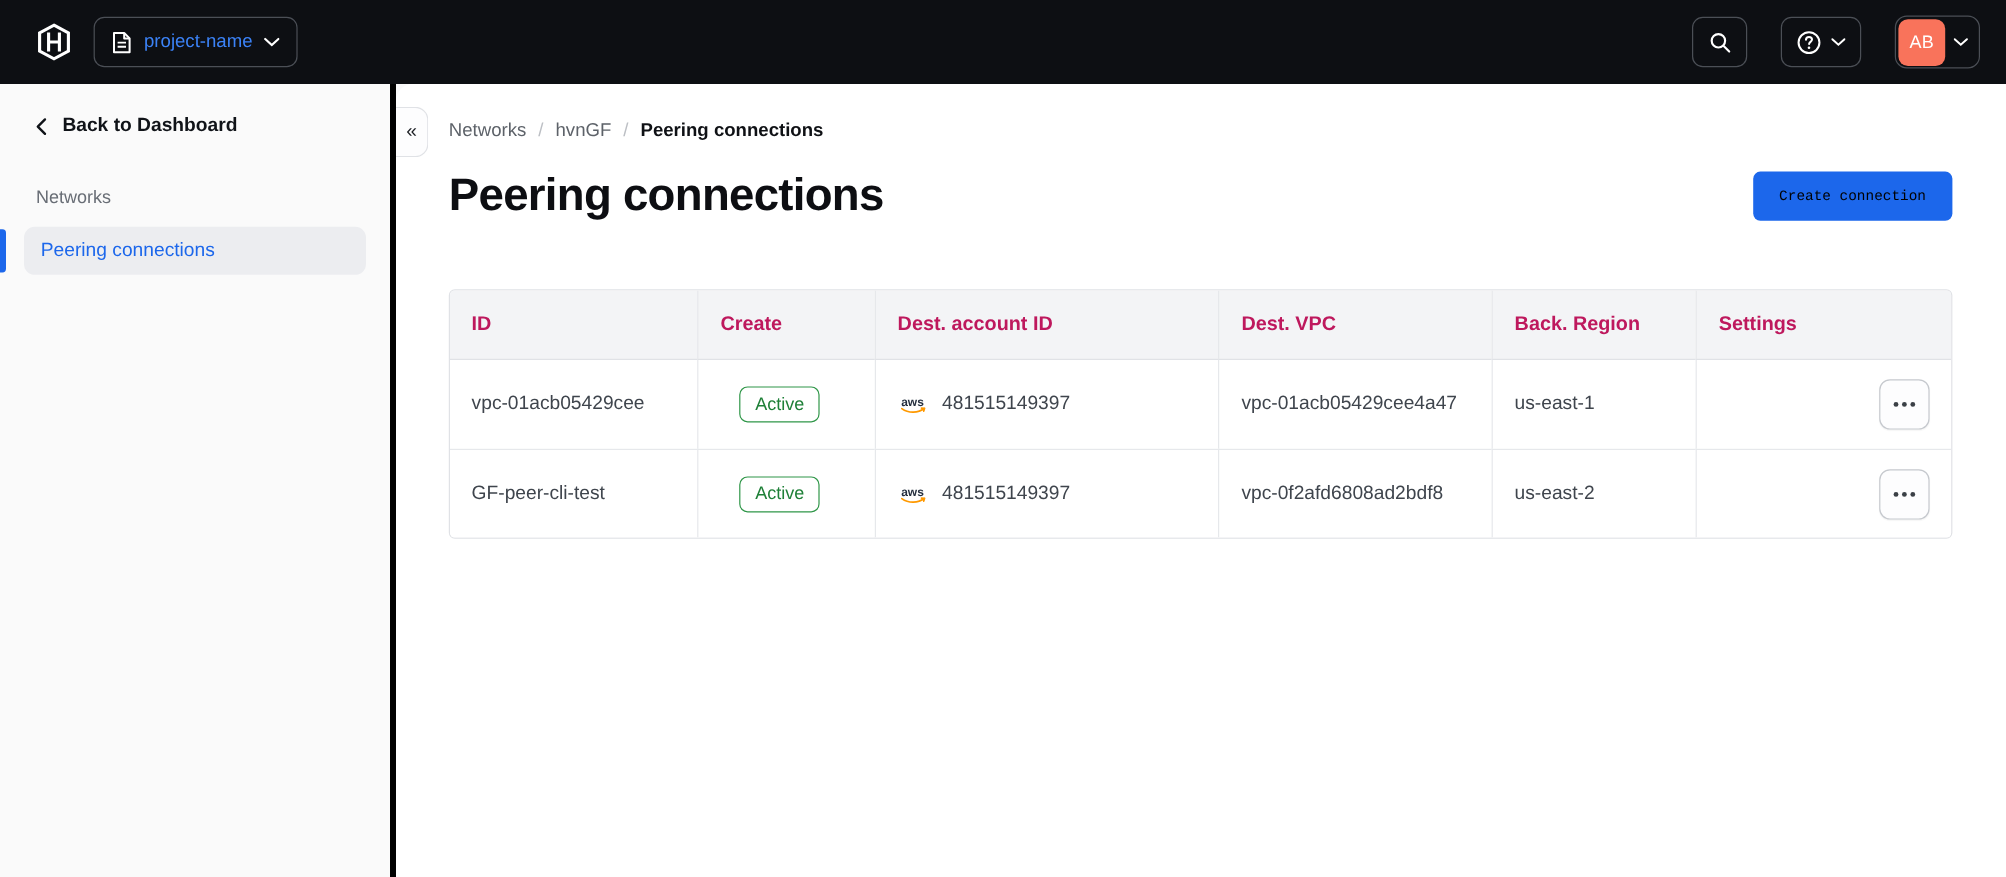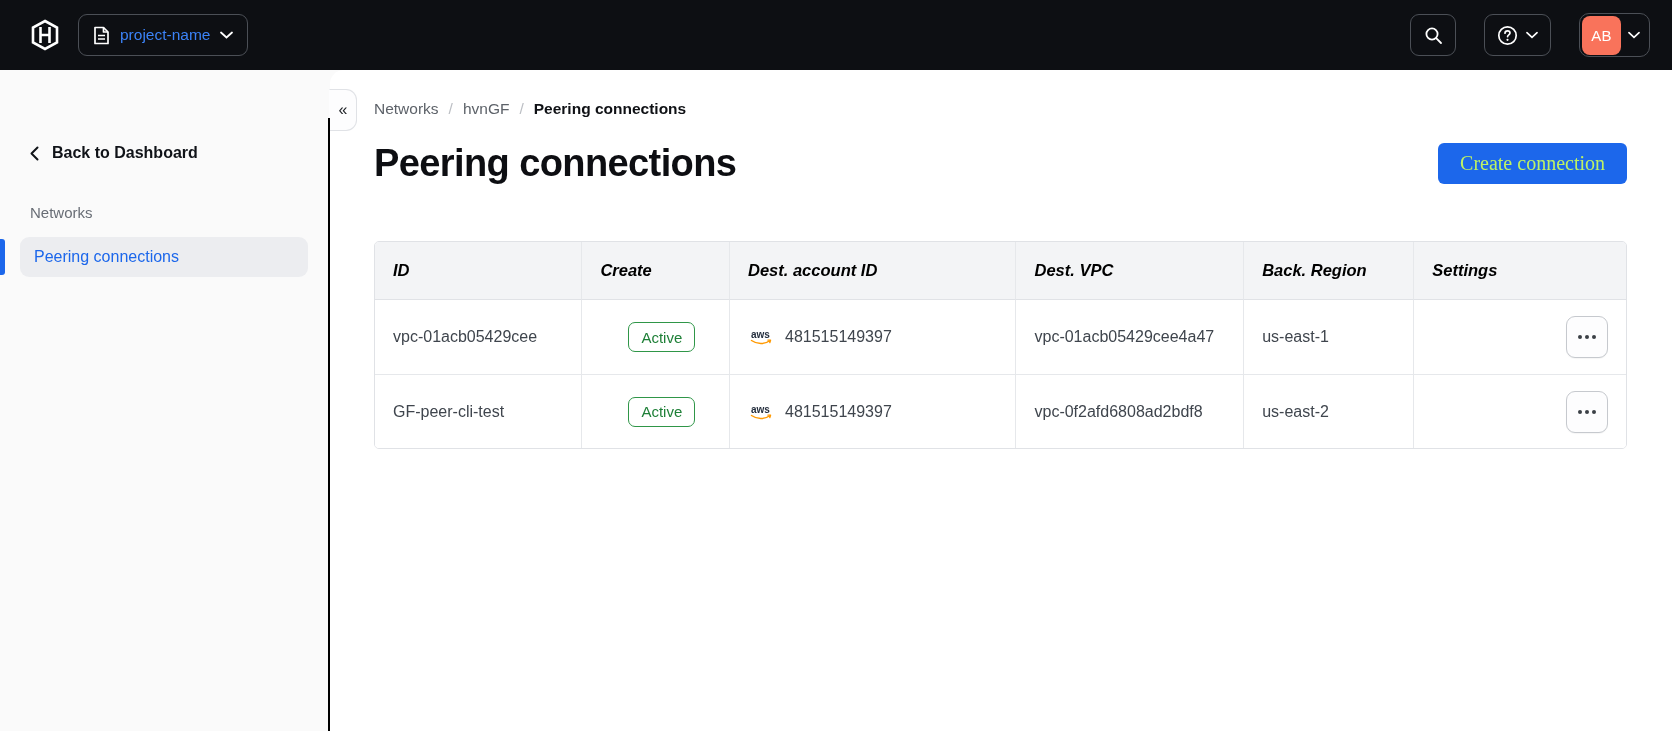--- a/index.html
+++ b/index.html
@@ -45,21 +45,21 @@
     display: flex; align-items: center; justify-content: center;
     font-size: 15px; font-weight: 500; letter-spacing: .3px;
   }
 
   
   .shell { display: flex; height: 661px; background: #fafafa; }
 
   
   .sidebar {
     width: 330px; flex: 0 0 330px; background: #fafafa;
-    border-right: 2px solid #000000; position: relative; z-index: 2; margin-top: 48px;
+    border-right: 5px solid #000000; position: relative; z-index: 2;
   }
   .back-link {
     display: flex; align-items: center; gap: 13px;
     margin: 26px 30px 0; cursor: pointer;
     font-size: 16px; font-weight: 600; color: #101318;
     background: none; border: none; font-family: "Liberation Sans", sans-serif;
   }
   .side-section-label {
     margin: 42px 30px 0; font-size: 15px; font-weight: 500; color: #686d75;
   }
@@ -95,48 +95,47 @@
   .crumb-link { color: #5d6269; text-decoration: none; cursor: pointer; }
   .crumb-sep { color: #bcbfc4; }
   .crumb-current { color: #0f1115; font-weight: 700; }
 
   .title-row {
     margin-top: 24px; display: flex; align-items: center; justify-content: space-between;
   }
   .page-title { font-size: 38px; font-weight: 700; letter-spacing: -0.6px; color: #0d0e12; }
   .primary-btn {
     height: 41px; padding: 0 22px;
-    background: #1c67eb; color: #bef264; border: none; border-radius: 6px;
-    font-size: 20px; cursor: pointer; font-family: Liberation Serif, serif;
+    background: #1c67eb; color: #000000; border: none; border-radius: 6px;
+    font-size: 12px; cursor: pointer; font-family: Liberation Mono, monospace;
   }
 
   
   .table-wrap { margin-top: 56px; }
   table.grid {
     width: 100%; border-collapse: separate; border-spacing: 0;
     border: 1px solid #e0e2e6; border-radius: 5px; overflow: hidden;
   }
   table.grid th {
     background: #f3f4f6; text-align: left;
     height: 58px; padding: 0 18px;
-    font-size: 16.5px; font-weight: 700; color: #000000;
+    font-size: 16.5px; font-weight: 700; color: #be185d;
     border-bottom: 1px solid #e0e2e6;
-    font-style: italic;
   }
   table.grid th + th, table.grid td + td { border-left: 1px solid #e6e8eb; }
   table.grid td {
     height: 74px; padding: 0 18px;
     font-size: 16px; color: #3f454d; background: #fff;
   }
   table.grid tr + tr td { border-top: 1px solid #e6e8eb; }
   th.settings-col, td.settings-col { text-align: right; }
 
   .badge-active {
     display: inline-flex; align-items: center; justify-content: center;
-    height: 30px; padding: 0 12px; margin-left: 28px;
+    height: 30px; padding: 0 12px; margin-left: 16px;
     border: 1px solid #2f9648; border-radius: 7px;
     color: #1f8038; font-size: 15px; background: #fff;
   }
   .acct-cell { display: flex; align-items: flex-end; gap: 10px; }
   .dots-btn {
     display: inline-flex; align-items: center; justify-content: center; gap: 3px;
     width: 42px; height: 42px;
     background: #fdfdfe; border: 1px solid #c6c9ce; border-radius: 9px;
     cursor: pointer; box-shadow: 0 1px 1px rgba(0,0,0,.04);
   }

